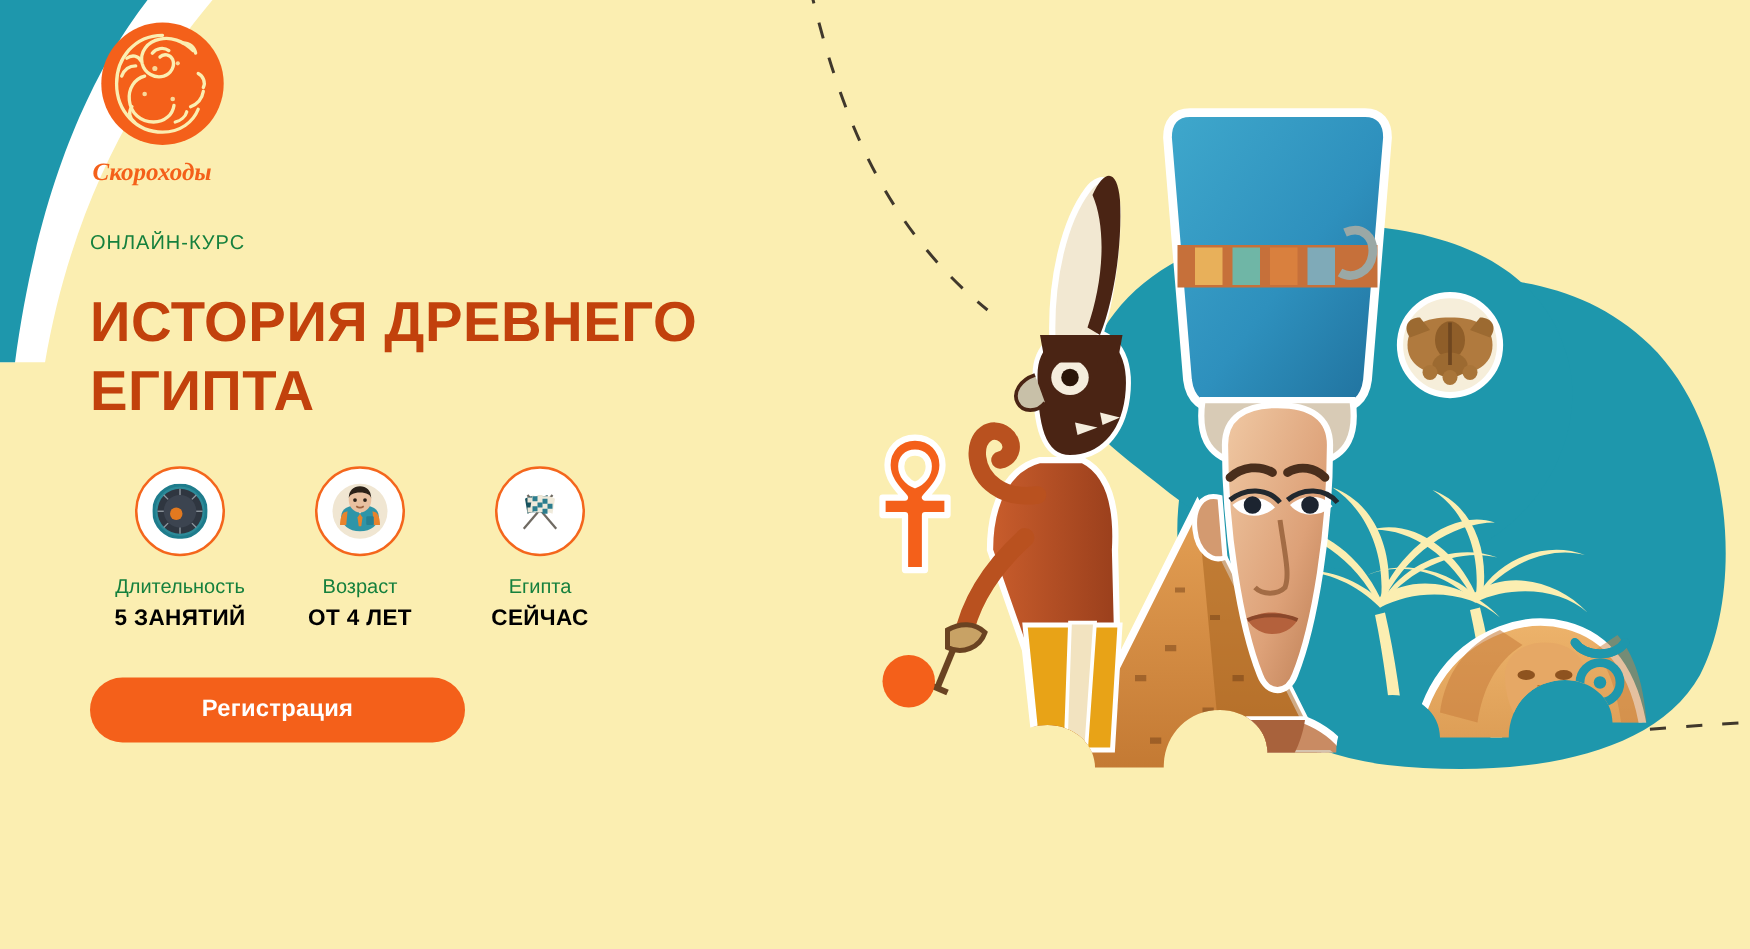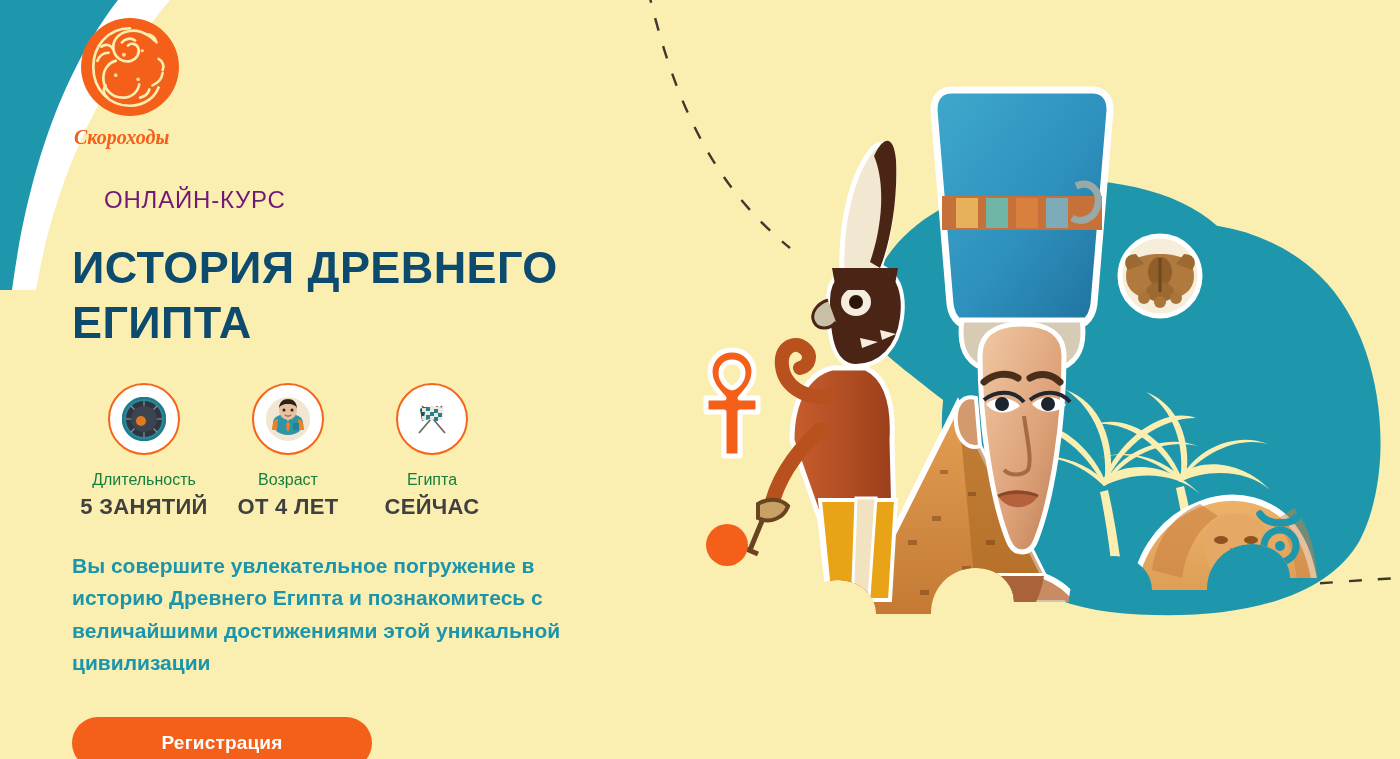--- a/index.html
+++ b/index.html
@@ -17,48 +17,47 @@
 
   
   .left-col { position:absolute; left:72px; top:0; width:620px; z-index:5; }
 
   .logo-wrap { padding-top:16px; width:130px; }
   .logo-mark { width:102px; height:102px; display:block; margin-left:7px; }
   .logo-word { width:130px; height:34px; display:block; margin-top:2px; }
 
   .eyebrow {
     margin-top:32px;
-    color:#701a75;
-    font-size:24px;
+    color:#15803d;
+    font-size:16px;
     font-weight:400;
     letter-spacing:0.8px;
-    margin-left:32px;
   }
 
   .headline {
     margin-top:26px;
-    color:#0c4a6e;
+    color:#c2410c;
     font-size:45px;
     font-weight:bold;
     line-height:1.23;
     letter-spacing:0.4px;
     max-width:540px;
   }
 
   
   .stats { display:flex; margin-top:32px; }
   .stat { width:144px; text-align:center; }
   .stat-badge {
     width:72px; height:72px; border-radius:50%;
     border:2.5px solid #F4661C; background:#FFFFFF;
     margin:0 auto; display:flex; align-items:center; justify-content:center;
   }
   .stat-badge svg { display:block; }
   .stat-label { margin-top:16px; color:#15803d; font-size:16px; font-weight:400; }
-  .stat-value { margin-top:5px; color:#404040; font-size:22px; font-weight:bold; letter-spacing:0.3px; }
+  .stat-value { margin-top:5px; color:#000000; font-size:18px; font-weight:bold; letter-spacing:0.3px; }
 
   
   .lede {
     margin-top:30px;
     color:#1B95AB;
     font-size:21px;
     font-weight:bold;
     line-height:1.55;
     max-width:545px;
   }
@@ -419,17 +418,16 @@
               <rect x="26" y="20" width="4" height="4"></rect>
           </g>
         </svg>
       </div>
       <div class="stat-label">Египта</div>
       <div class="stat-value">СЕЙЧАС</div>
     </div>
 
   </div>
 
-  <p class="lede">Вы совершите увлекательное погружение в историю Древнего Египта и познакомитесь с величайшими достижениями этой уникальной цивилизации</p>
 
   <button class="cta">Регистрация</button>
 
 </div>
 
 </body></html>

